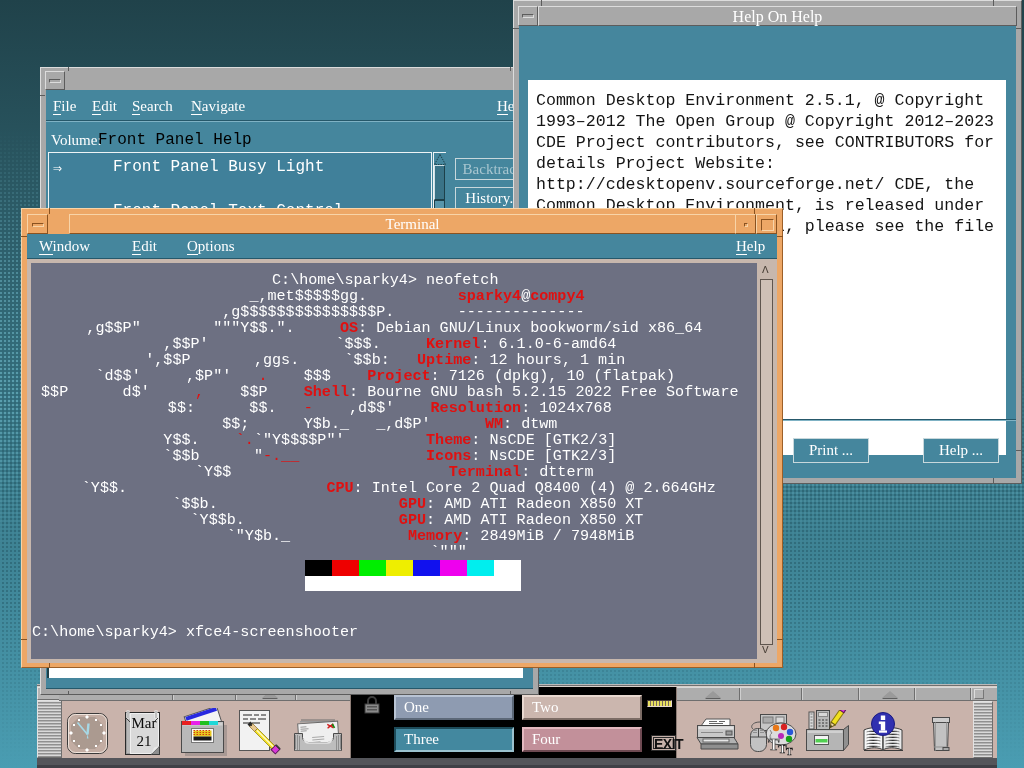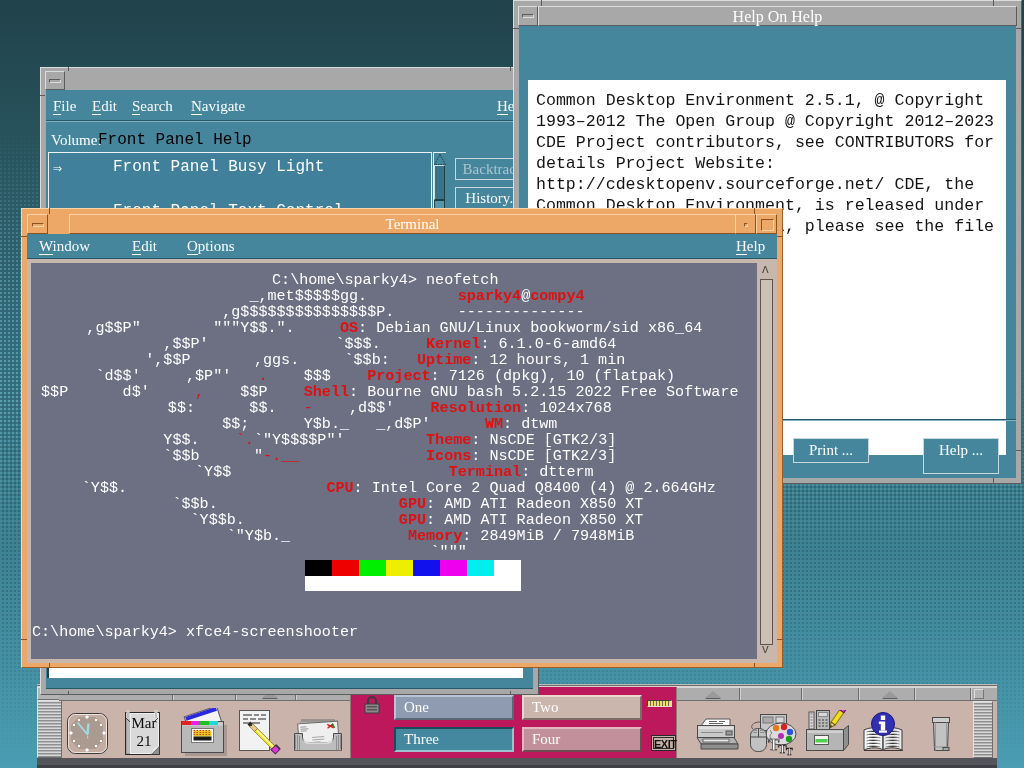--- a/index.html
+++ b/index.html
@@ -142,21 +142,21 @@
 CDE Project contributors, see CONTRIBUTORS for
 details Project Website:
 http://cdesktopenv.sourceforge.net/ CDE, the
 Common Desktop Environment, is released under
 the terms of the GNU LGPL, please see the file
 COPYING for more details.</pre>
     </div>
     <div style="position:absolute;left:0px;top:393px;width:497px;height:1px;background:#26586a;"></div>
     <div style="position:absolute;left:0px;top:394px;width:497px;height:1px;background:#7fb2c4;"></div>
     <div class="tbtn" style="left:274px;top:412px;width:76px;height:25px;line-height:23px;">Print ...</div>
-    <div class="tbtn" style="left:404px;top:412px;width:76px;height:36px;line-height:23px;">Help ...</div>
+    <div class="tbtn" style="left:404px;top:412px;width:76px;height:25px;line-height:23px;">Help ...</div>
   </div>
 </div>
 
 <div id="term">
   <div class="oedge-tl"></div>
   <div class="ntvo" style="left:28px;top:0;height:6px;"></div>
   <div class="ntvo" style="left:733px;top:0;height:6px;"></div>
   <div class="ntvo" style="left:28px;top:454px;height:6px;"></div>
   <div class="ntvo" style="left:733px;top:454px;height:6px;"></div>
   <div class="ntho" style="left:0;top:28px;width:6px;"></div>
@@ -236,34 +236,34 @@
   <div class="abs" style="left:0px;top:3px;width:25px;height:13px;background:#b4b4b4;border:1px solid #6e6e6e;border-top-color:#e2e2e2;border-left-color:#e2e2e2;"></div>
   <div class="abs grip" style="left:0px;top:16px;width:25px;height:58px;"></div>
 
   <div class="abs tabrow" style="left:22px;top:3px;width:291px;height:14px;">
     <div class="abs tdiv" style="left:113px;"></div>
     <div class="abs tdiv" style="left:176px;"></div>
     <div class="abs tdiv" style="left:236px;"></div>
     <div class="tarr" style="left:203px;"></div>
   </div>
 
-  <div class="abs" style="left:313px;top:3px;width:327px;height:71px;background:#be185d;border-left:1px solid #8d7d76;border-right:1px solid #8d7d76;">
+  <div class="abs" style="left:313px;top:3px;width:327px;height:71px;background:#000000;border-left:1px solid #8d7d76;border-right:1px solid #8d7d76;">
     <svg class="abs" style="left:13px;top:9px;" width="17" height="18" viewBox="0 0 17 18">
       <rect x="1" y="8" width="14" height="9" fill="#8a8a8a" stroke="#3c3c3c"></rect>
       <path d="M4 8 V5 a4 4 0 0 1 8 0 V8" fill="none" stroke="#3c3c3c" stroke-width="2"></path>
       <rect x="3" y="10" width="10" height="1.5" fill="#555"></rect>
         <rect x="3" y="13" width="10" height="1.5" fill="#555"></rect>
     </svg>
     <div class="wsbtn" style="left:43px;top:8px;background:#8e9bb1;border-color:#b9c4d4 #5c6878 #5c6878 #b9c4d4;">One</div>
     <div class="wsbtn" style="left:171px;top:8px;background:#cbb6ae;border-color:#e8d8d0 #7c6c65 #7c6c65 #e8d8d0;">Two</div>
     <div class="wsbtn" style="left:43px;top:40px;background:#43889f;border-color:#1d4a58 #9cc2cf #9cc2cf #1d4a58;">Three</div>
     <div class="wsbtn" style="left:171px;top:40px;background:#c2909a;border-color:#e3b8c0 #6e4a52 #6e4a52 #e3b8c0;">Four</div>
     <div class="abs" style="left:296px;top:13px;width:25px;height:7px;background:#7a6a62;border:1px solid #4a3e38;border-bottom-color:#e8d8d0;border-right-color:#e8d8d0;background-image:repeating-linear-gradient(90deg,#e8e060 0 2px,#7a6a62 2px 3px);"></div>
     <div class="abs" style="left:300px;top:48px;width:25px;height:16px;border:1px solid #2a2a2a;background:#c6b1a9;">
-      <div class="abs" style="left:1px;top:1px;width:21px;height:12px;border:1px solid #2a2a2a;font-family:'Liberation Sans',sans-serif;font-size:11px;font-weight:bold;color:#111;text-align:right;line-height:12px;letter-spacing:-0.5px;">EXIT</div>
+      <div class="abs" style="left:1px;top:1px;width:21px;height:12px;border:1px solid #2a2a2a;font-family:'Liberation Sans',sans-serif;font-size:14px;font-weight:bold;color:#111;text-align:right;line-height:12px;letter-spacing:-0.5px;">EXIT</div>
     </div>
   </div>
 
   <div class="abs tabrow" style="left:640px;top:3px;width:320px;height:14px;">
     <div class="abs tdiv" style="left:62px;"></div>
     <div class="abs tdiv" style="left:124px;"></div>
     <div class="abs tdiv" style="left:181px;"></div>
     <div class="abs tdiv" style="left:237px;"></div>
     <div class="abs tdiv" style="left:293px;"></div>
     <div class="tarr" style="left:28px;"></div>

